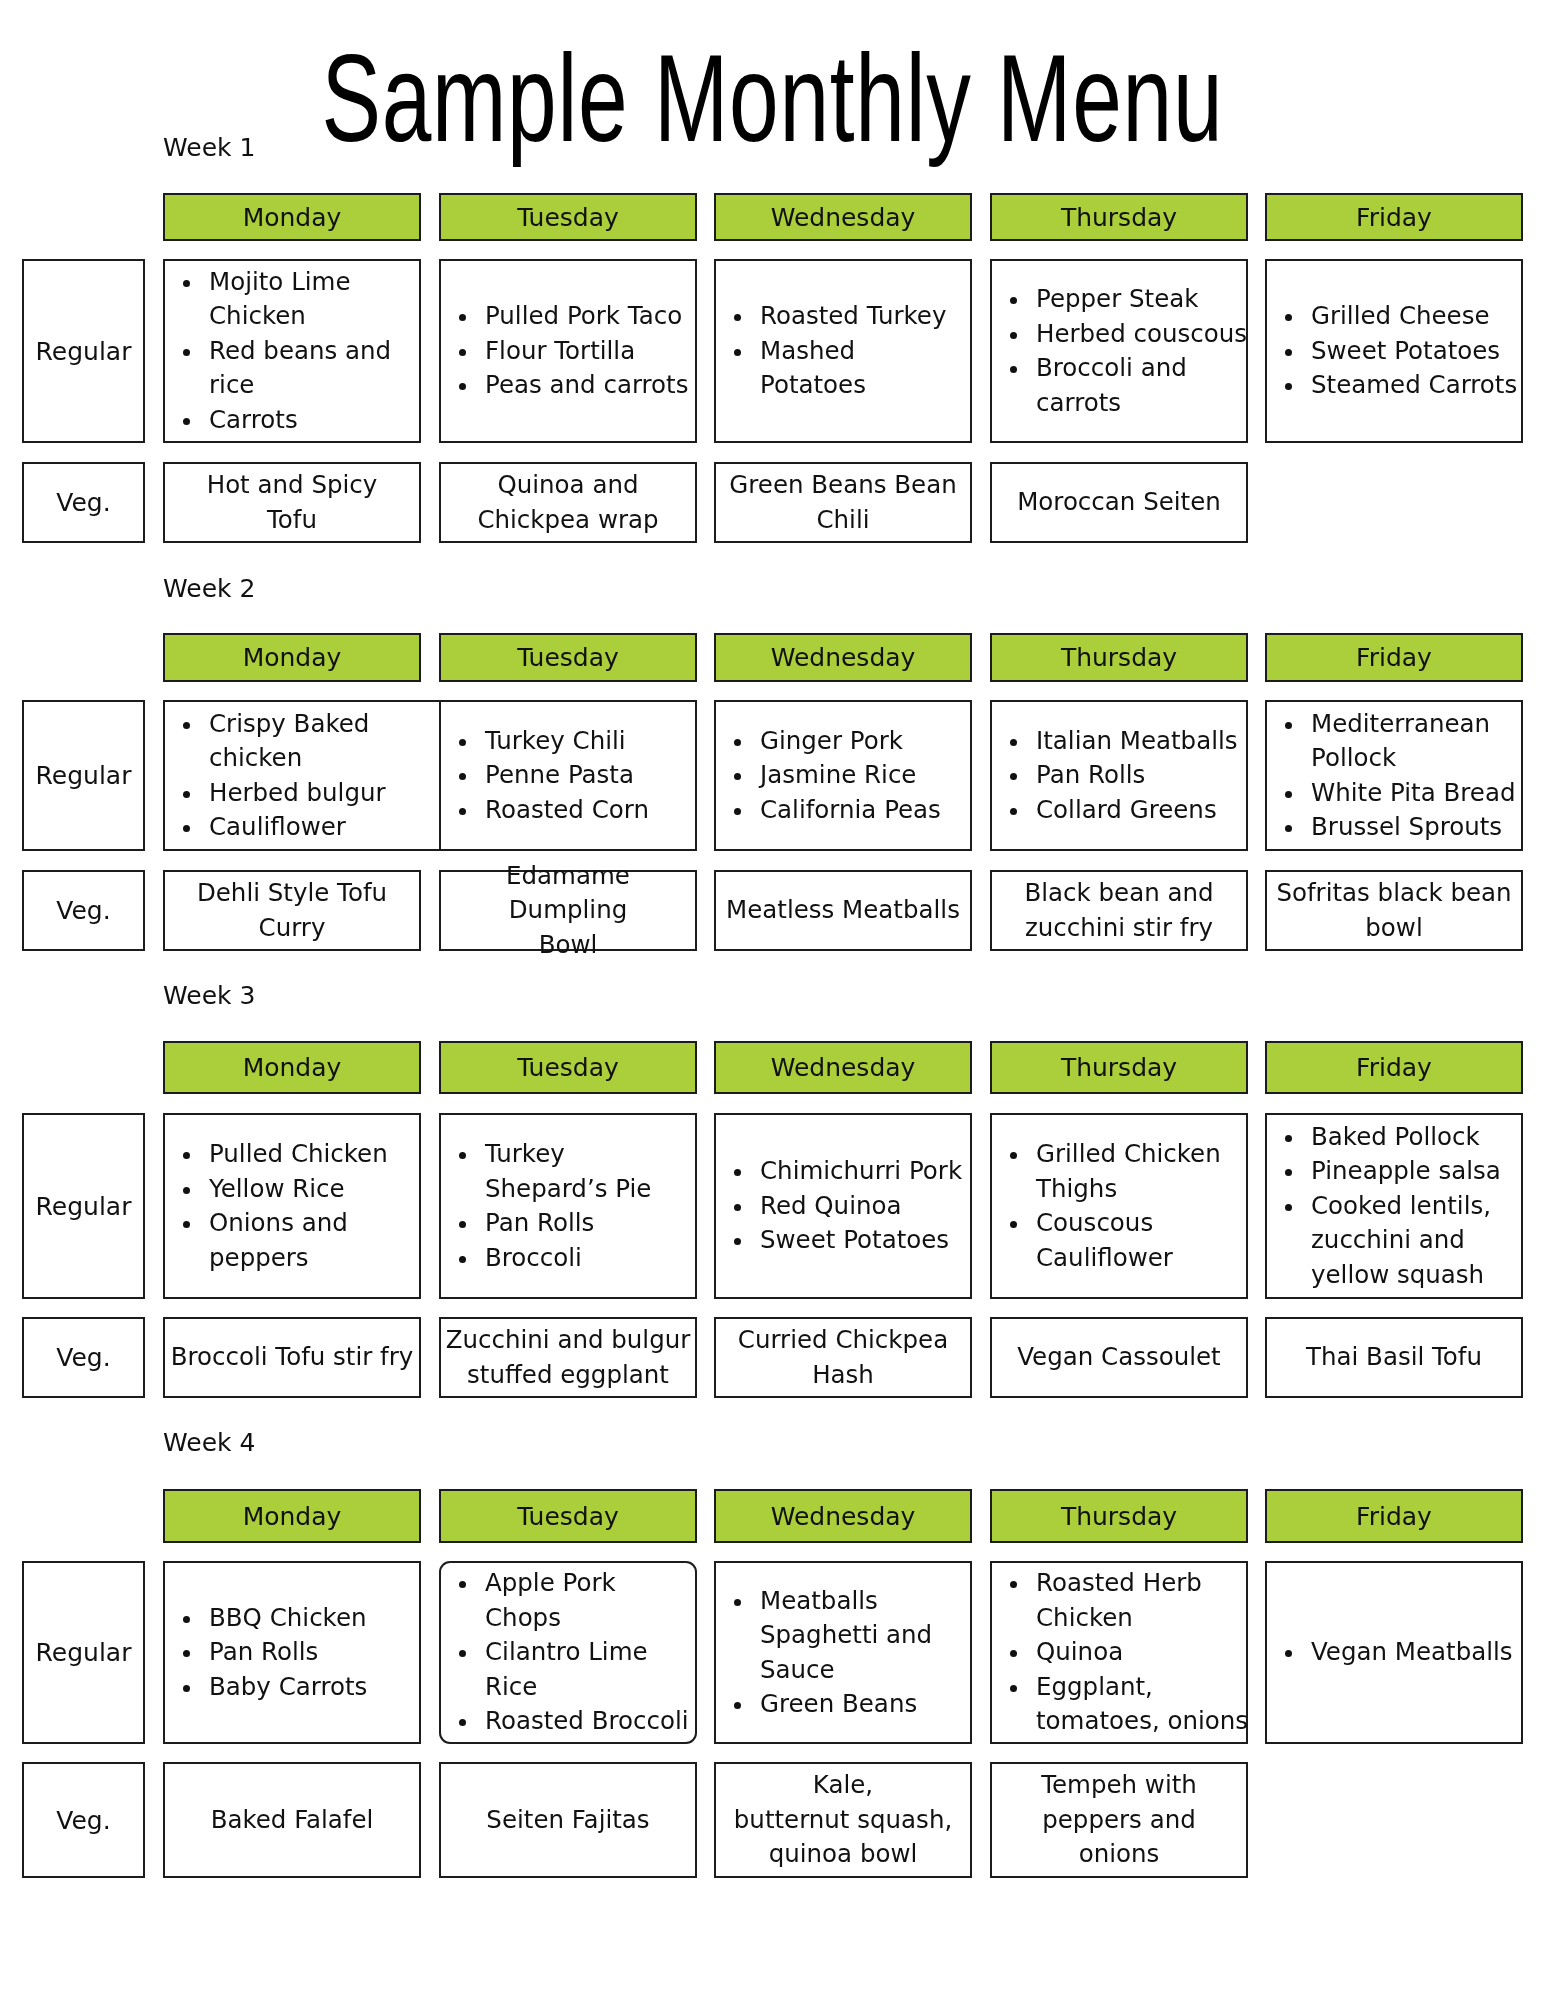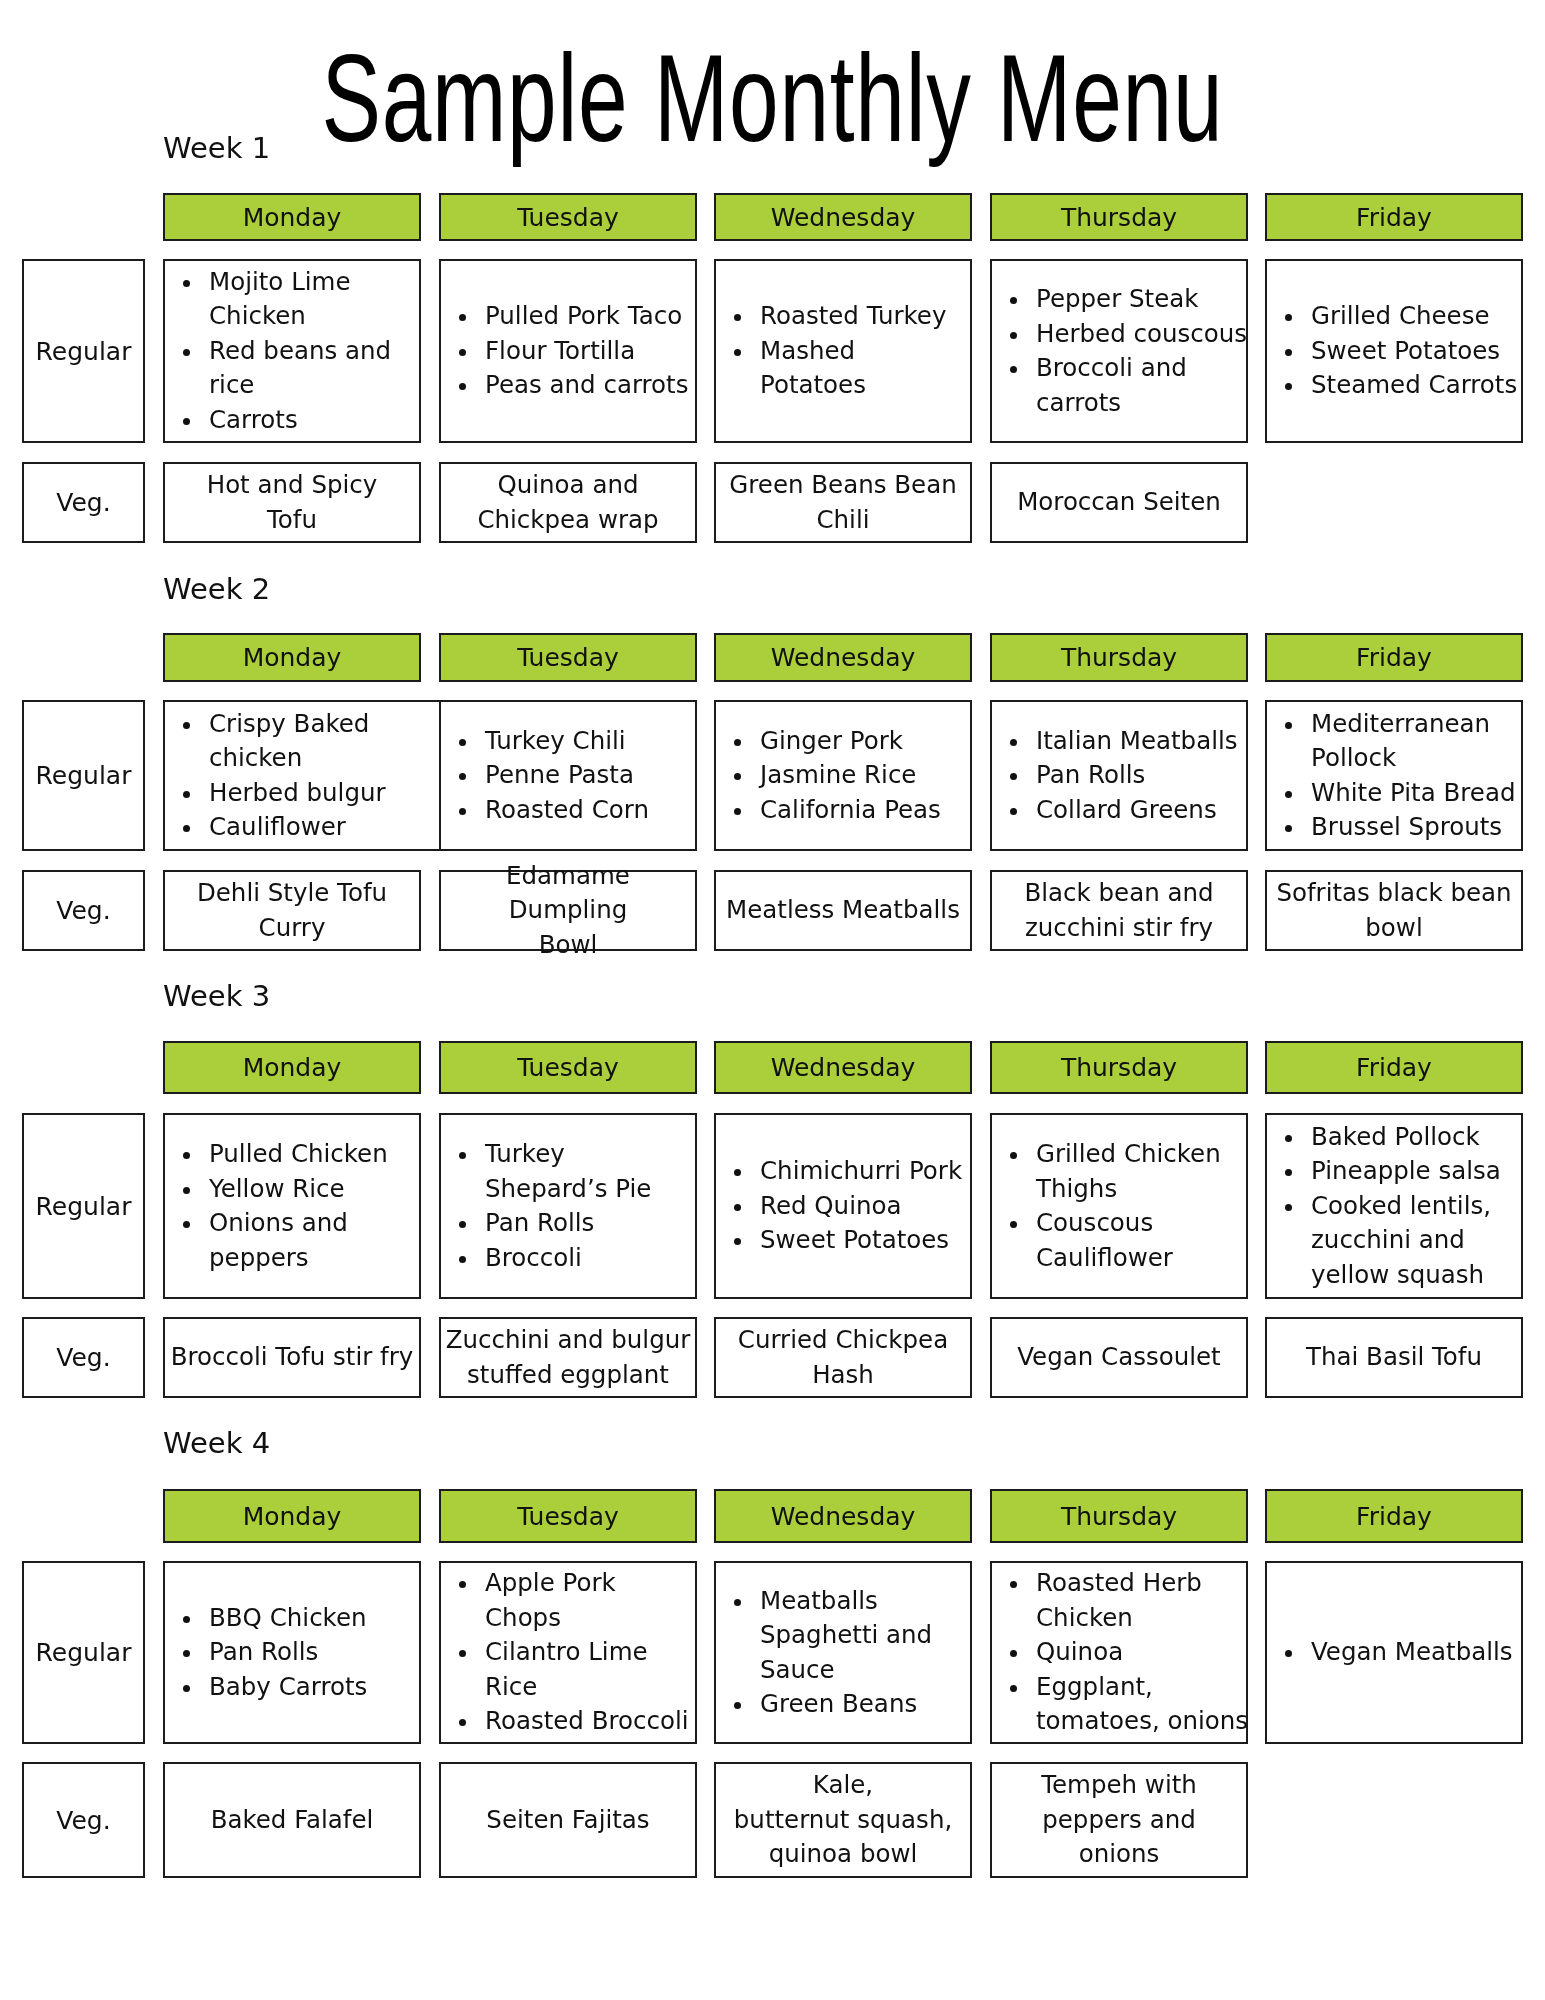--- a/index.html
+++ b/index.html
@@ -7,21 +7,21 @@
     width: 1545px; height: 2000px; position: relative; overflow: hidden;
     font-family: "DejaVu Sans", "Liberation Sans", sans-serif; color: #111111;
   }
   .title {
     position: absolute; left: 0; top: 28px; width: 1545px; text-align: center;
     font-family: "Liberation Sans", sans-serif; font-size: 124px; line-height: 140px;
     color: #000; letter-spacing: 1px;
   }
   .title span { display: inline-block; transform: scaleX(0.72); transform-origin: center; }
   .week-label {
-    position: absolute; left: 163px; font-size: 29px; line-height: 30px; color: #111;
+    position: absolute; left: 163px; font-size: 25px; line-height: 30px; color: #111;
     font-family: "DejaVu Sans", sans-serif;
   }
   .box {
     position: absolute; box-sizing: border-box; border: 2.5px solid #1c1c1c;
     background: #fff; display: flex; align-items: center;
   }
   .hdr { background: #abcf3a; justify-content: center; font-size: 25px; }
   .rowlabel { justify-content: center; font-size: 25px; }
   .cell-list { justify-content: flex-start; }
   .cell-list ul { margin: 0; padding: 0 0 0 44px; list-style: none; }
@@ -267,21 +267,21 @@
         <ul>
           <li style="white-space: pre;">BBQ Chicken</li>
           <li style="white-space: pre;">Pan Rolls</li>
           <li style="white-space: pre;">Baby Carrots</li>
         </ul>
       </div>
       <div class="box cell-veg" style="left: 163px; top: 1762px; width: 258px; height: 116px;"><span>Baked Falafel</span></div>
       <div class="box hdr" style="left: 439px; top: 1489px; width: 258px; height: 54px;">
         <span>Tuesday</span>
       </div>
-      <div class="box cell-list" style="left: 439px; top: 1561px; width: 258px; height: 183px;">
+      <div class="box cell-list" style="left: 439px; top: 1561px; width: 258px; height: 183px; border-radius: 11px;">
         <ul>
           <li style="white-space: pre;">Apple Pork
 Chops</li>
           <li style="white-space: pre;">Cilantro Lime
 Rice</li>
           <li style="white-space: pre;">Roasted Broccoli</li>
         </ul>
       </div>
       <div class="box cell-veg" style="left: 439px; top: 1762px; width: 258px; height: 116px;"><span>Seiten Fajitas</span></div>
       <div class="box hdr" style="left: 714px; top: 1489px; width: 258px; height: 54px;">

